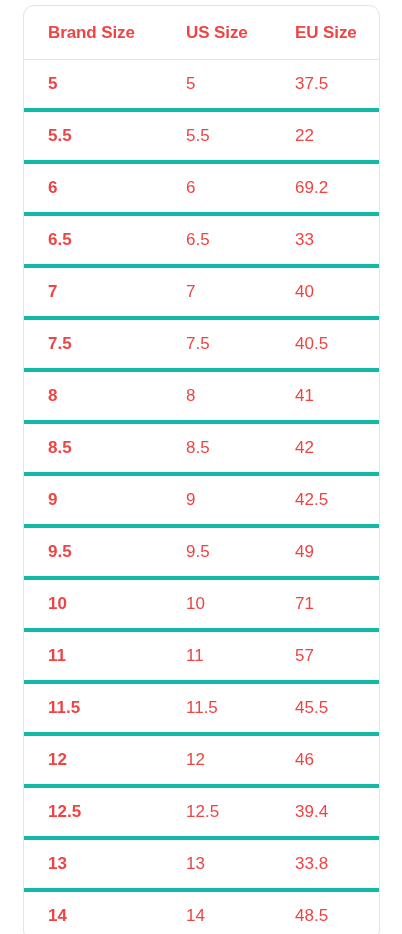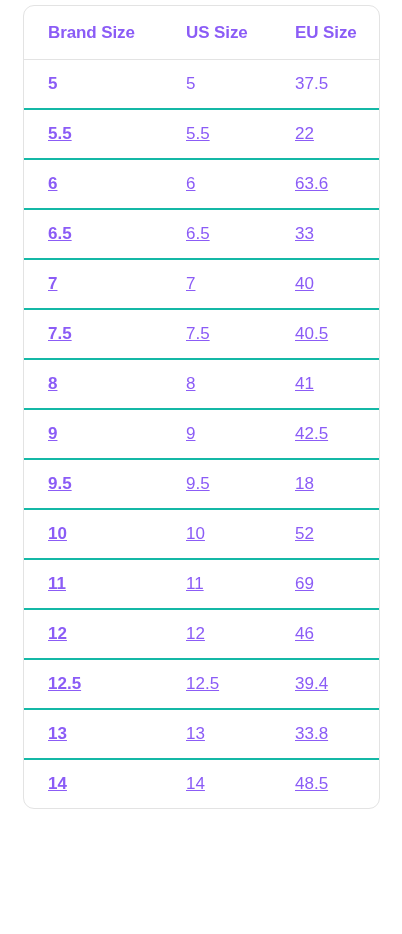--- a/index.html
+++ b/index.html
@@ -42,40 +42,39 @@
   }
 
   .size-table col.col-brand { width: 138px; }
   .size-table col.col-us    { width: 109px; }
   .size-table col.col-eu    { width: 108px; }
 
   .size-table th,
   .size-table td {
     text-align: left;
     font-size: 17px;
-    color: #8b5cf6;
+    color: #ef4444;
     padding: 0 0 0 24px;
     height: 48px;
     line-height: 48px;
     vertical-align: middle;
     box-sizing: border-box;
     white-space: nowrap;
   }
 
   .size-table thead th {
     font-weight: bold;
     height: 53px;
     line-height: 53px;
     border-bottom: 1px solid #e3e3e3;
     letter-spacing: -0.1px;
   }
 
   .size-table tbody tr + tr td {
-    border-top: 2px solid #14b8a6;
-    text-decoration: underline;
+    border-top: 4px solid #14b8a6;
   }
 
   .size-table tbody td.cell-brand {
     font-weight: bold;
   }
 
   .size-table tbody td.cell-us,
   .size-table tbody td.cell-eu {
     font-weight: normal;
   }
@@ -105,21 +104,21 @@
           <td class="cell-eu">37.5</td>
         </tr>
         <tr>
           <td class="cell-brand">5.5</td>
           <td class="cell-us">5.5</td>
           <td class="cell-eu">22</td>
         </tr>
         <tr>
           <td class="cell-brand">6</td>
           <td class="cell-us">6</td>
-          <td class="cell-eu">63.6</td>
+          <td class="cell-eu">69.2</td>
         </tr>
         <tr>
           <td class="cell-brand">6.5</td>
           <td class="cell-us">6.5</td>
           <td class="cell-eu">33</td>
         </tr>
         <tr>
           <td class="cell-brand">7</td>
           <td class="cell-us">7</td>
           <td class="cell-eu">40</td>
@@ -128,38 +127,48 @@
           <td class="cell-brand">7.5</td>
           <td class="cell-us">7.5</td>
           <td class="cell-eu">40.5</td>
         </tr>
         <tr>
           <td class="cell-brand">8</td>
           <td class="cell-us">8</td>
           <td class="cell-eu">41</td>
         </tr>
         <tr>
+          <td class="cell-brand">8.5</td>
+          <td class="cell-us">8.5</td>
+          <td class="cell-eu">42</td>
+        </tr>
+        <tr>
           <td class="cell-brand">9</td>
           <td class="cell-us">9</td>
           <td class="cell-eu">42.5</td>
         </tr>
         <tr>
           <td class="cell-brand">9.5</td>
           <td class="cell-us">9.5</td>
-          <td class="cell-eu">18</td>
+          <td class="cell-eu">49</td>
         </tr>
         <tr>
           <td class="cell-brand">10</td>
           <td class="cell-us">10</td>
-          <td class="cell-eu">52</td>
+          <td class="cell-eu">71</td>
         </tr>
         <tr>
           <td class="cell-brand">11</td>
           <td class="cell-us">11</td>
-          <td class="cell-eu">69</td>
+          <td class="cell-eu">57</td>
+        </tr>
+        <tr>
+          <td class="cell-brand">11.5</td>
+          <td class="cell-us">11.5</td>
+          <td class="cell-eu">45.5</td>
         </tr>
         <tr>
           <td class="cell-brand">12</td>
           <td class="cell-us">12</td>
           <td class="cell-eu">46</td>
         </tr>
         <tr>
           <td class="cell-brand">12.5</td>
           <td class="cell-us">12.5</td>
           <td class="cell-eu">39.4</td>

